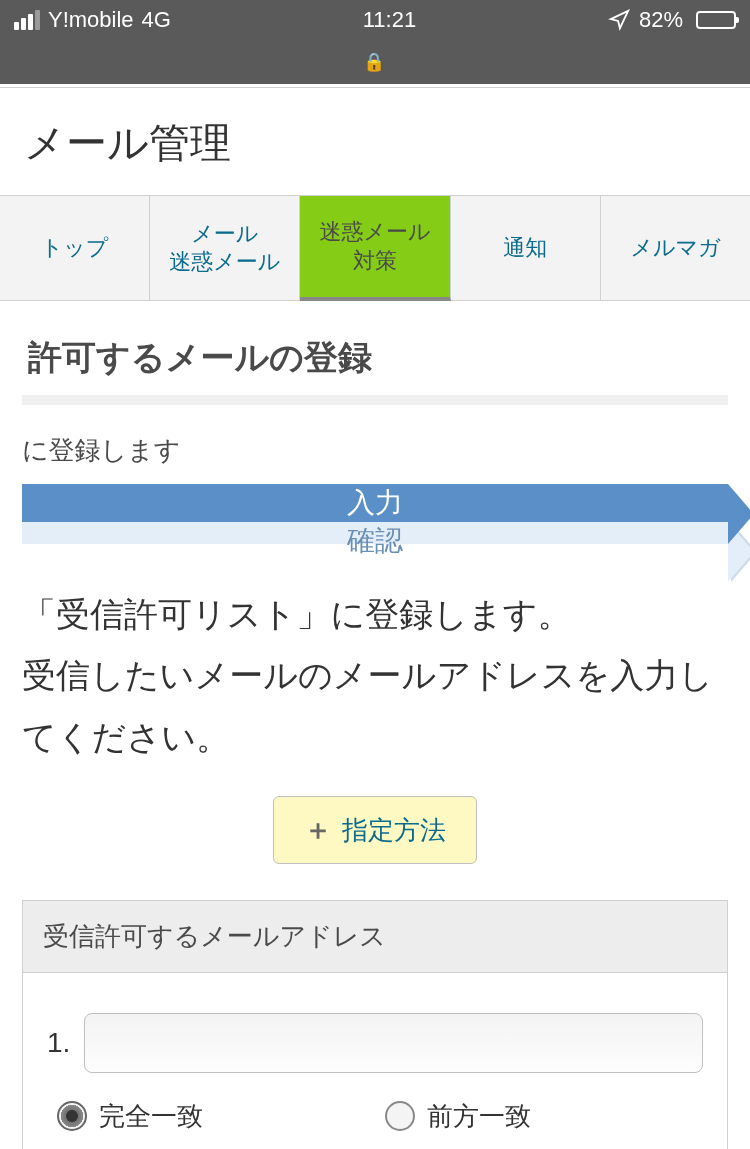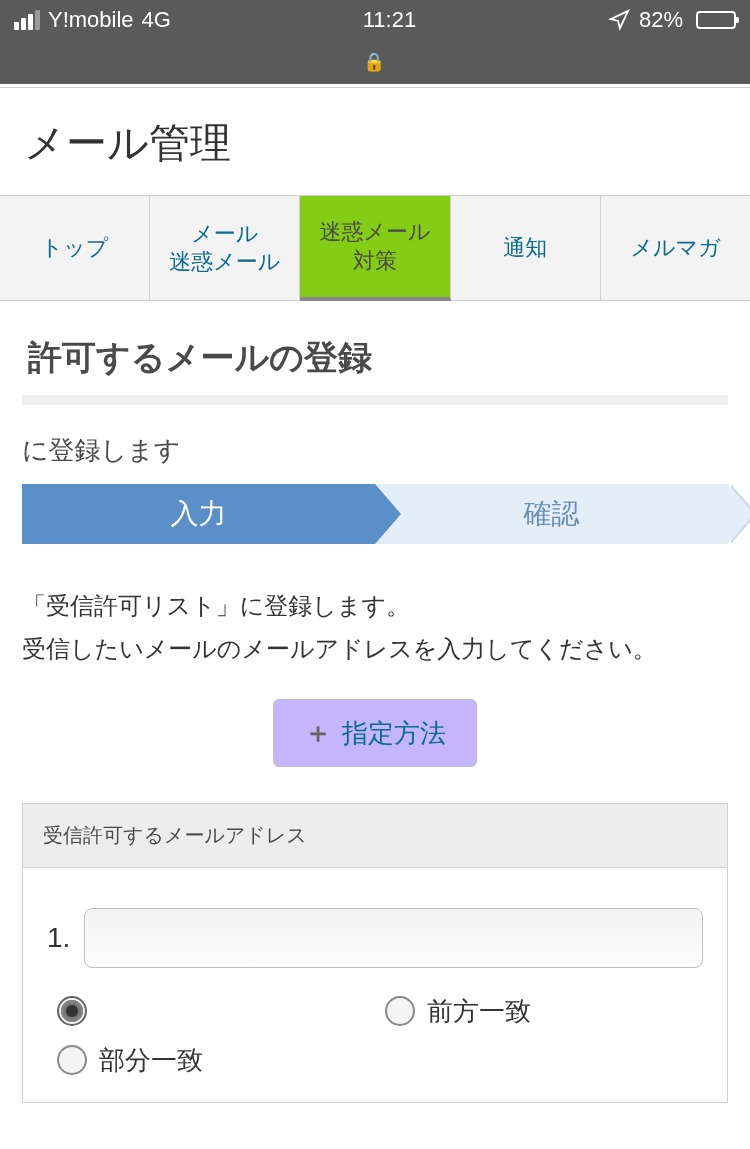--- a/index.html
+++ b/index.html
@@ -110,20 +110,21 @@
     padding: 8px 22px 10px;
   }
 
   
   .steps {
     display:flex;
     margin: 6px 22px 28px;
     height:60px;
     background:#e4eef8;
     position:relative;
+    flex-direction:column;
   }
   .step {
     flex:1;
     display:flex;
     align-items:center;
     justify-content:center;
     font-size:28px;
     position:relative;
   }
   .step.active {
@@ -156,49 +157,49 @@
     position:absolute;
     right:-29px; top:0;
     width:0;height:0;
     border-top:30px solid transparent;
     border-bottom:30px solid transparent;
     border-left:26px solid #cddcec;
     z-index:0;
   }
 
   .desc {
-    font-size: 24px;
+    font-size: 34px;
     line-height:1.8;
     padding: 12px 22px 28px;
     color:#333;
   }
 
   .method-btn {
     display:block;
     margin: 0 auto 36px;
     border:1px solid #c0c0c0;
     border-radius:6px;
-    background:#c4b5fd;
+    background:#fef9c3;
     padding: 14px 30px;
     font-size:26px;
     color:#0b6b8c;
   }
   .method-btn .plus {
     color:#666; font-weight:bold; margin-right:10px; font-size:28px;
   }
 
   
   .panel {
     border:1px solid #d0d0d0;
     margin: 0 22px 40px;
   }
   .panel-head {
     background:#ededed;
     padding: 18px 20px;
-    font-size:20px;
+    font-size:26px;
     color:#4a4a4a;
     border-bottom:1px solid #d0d0d0;
   }
   .panel-body {
     padding: 40px 24px 24px;
   }
   .field-row {
     display:flex;
     align-items:center;
     gap:14px;
@@ -313,20 +314,21 @@
 <section class="panel">
   <div class="panel-head">受信許可するメールアドレス</div>
   <div class="panel-body">
     <div class="field-row">
       <span class="field-num">1.</span>
       <input class="text-input" type="text" style="">
     </div>
     <div class="radio-grid">
       <label class="radio-item">
         <span class="radio-circle checked"></span>
+        <span>完全一致</span>
       </label>
       <label class="radio-item">
         <span class="radio-circle"></span>
         <span>前方一致</span>
       </label>
       <label class="radio-item">
         <span class="radio-circle"></span>
         <span>部分一致</span>
       </label>
     </div>

